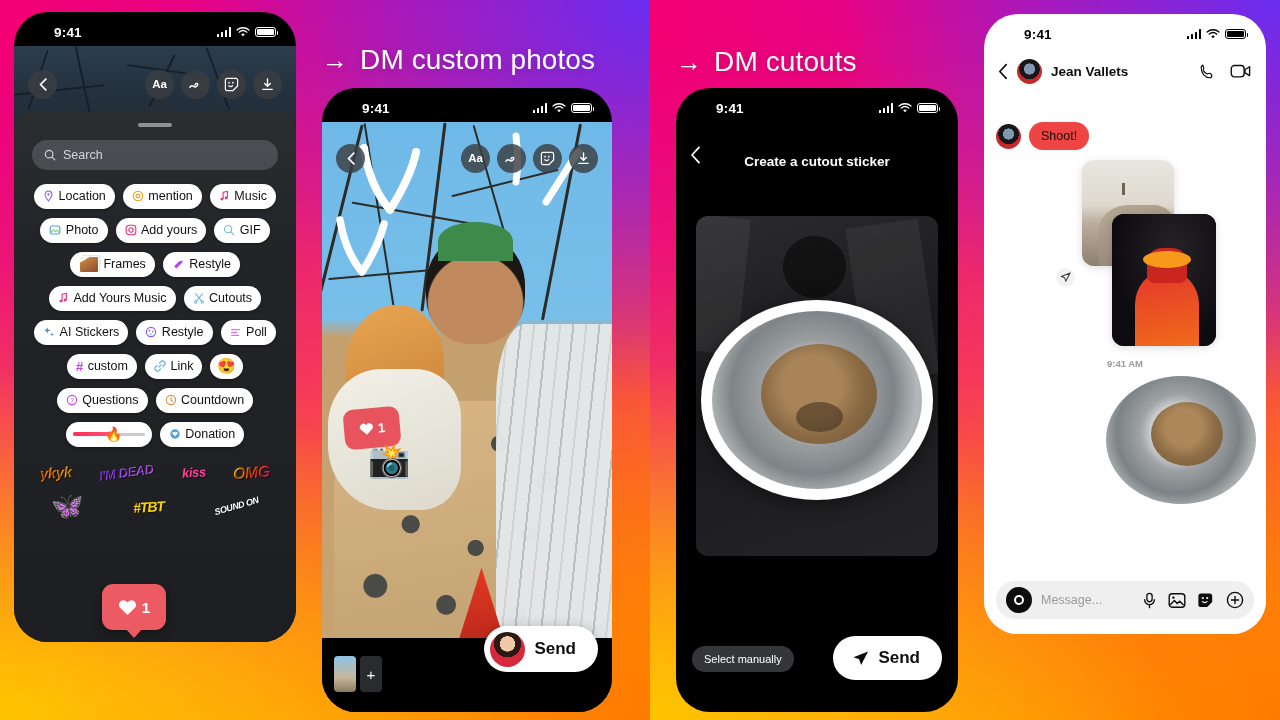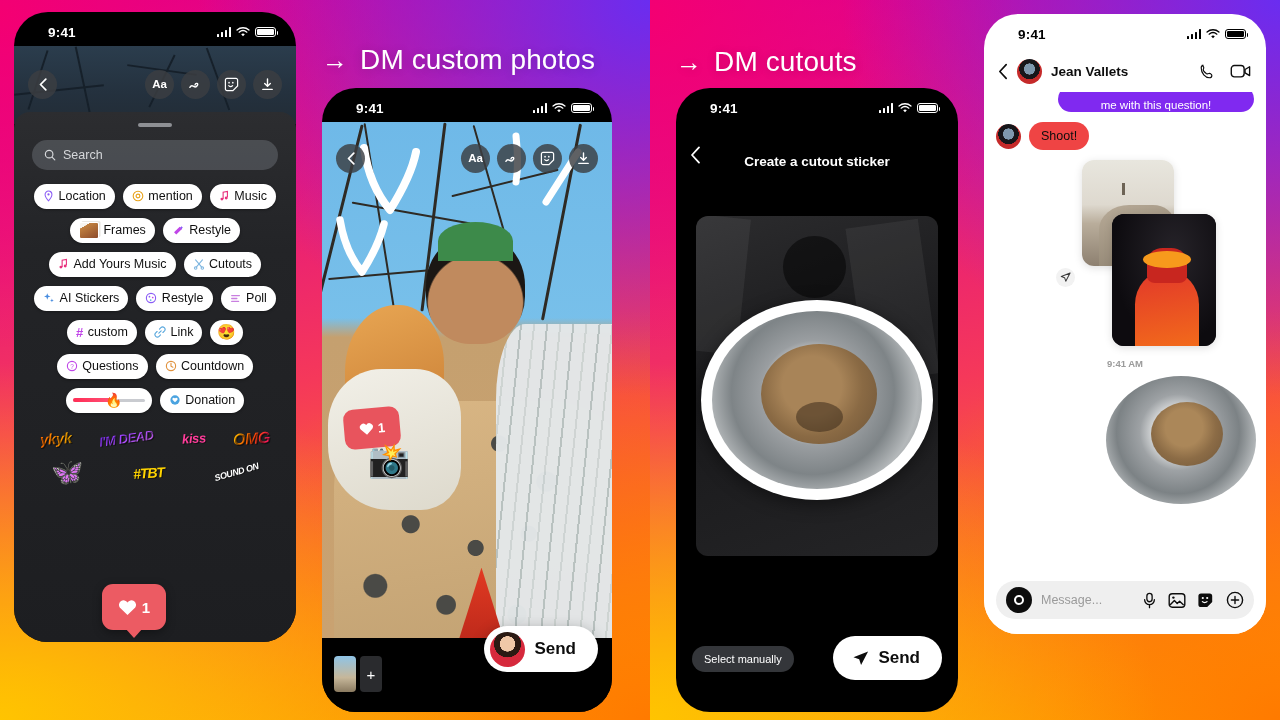--- a/index.html
+++ b/index.html
@@ -24,21 +24,21 @@
       radial-gradient(130% 95% at 100% 100%, #ff7a00 0%, rgba(255,122,0,0) 60%),
       linear-gradient(170deg, #d6009a 0%, #e7197b 28%, #f5385a 52%, #fb6b2b 76%, #ffb100 100%);
   }
 
   
   .phone { position: absolute; border-radius: 34px; overflow: hidden; }
   .phone.dark  { background: #000; }
   .phone.light { background: #fff; }
 
   .statusbar {
-    position: absolute; top: 0; left: 12px; right: 0; height: 34px;
+    position: absolute; top: 0; left: 18px; right: 0; height: 34px;
     display: flex; align-items: center; justify-content: space-between;
     padding: 6px 20px 0 22px; font-size: 13.5px; font-weight: bold;
     letter-spacing: .2px; z-index: 40;
   }
   .statusbar.on-dark  { color: #fff; }
   .statusbar.on-light { color: #000; }
   .sb-right { display: flex; align-items: center; gap: 5px; }
   .sig { display: flex; align-items: flex-end; gap: 1.5px; height: 10px; }
   .sig i { width: 2.5px; background: currentColor; border-radius: .6px; display: block; }
   .sig i:nth-child(1){height:3.5px} .sig i:nth-child(2){height:5.5px}
@@ -312,20 +312,43 @@
           <div class="chip">
             <svg width="11" height="12" viewBox="0 0 12 14">
                 <path d="M4.4 10.4V2.6l5-1v7" stroke="#e8317d" stroke-width="1.3" fill="none"></path>
                 <circle cx="3" cy="10.6" r="1.7" fill="#e8317d"></circle>
                 <circle cx="8" cy="9.4" r="1.7" fill="#e8317d"></circle>
               </svg>
             <span>Music</span>
           </div>
         </div>
 
+        <div class="chip-row">
+          <div class="chip">
+            <svg width="12" height="12" viewBox="0 0 14 14">
+                <rect x="1.4" y="2.4" width="11.2" height="9.2" rx="2" stroke="#4aa3d8" stroke-width="1.3" fill="none"></rect>
+                <path d="M2 10 5.3 6.6 7.6 9l2-1.8 2.4 2.6" stroke="#7ec48a" stroke-width="1.2" fill="none"></path>
+              </svg>
+            <span>Photo</span>
+          </div>
+          <div class="chip">
+            <svg width="12" height="12" viewBox="0 0 14 14">
+                <rect x="1.4" y="1.4" width="11.2" height="11.2" rx="3.4" stroke="#e8317d" stroke-width="1.3" fill="none"></rect>
+                <circle cx="7" cy="7" r="2.6" stroke="#e8317d" stroke-width="1.3" fill="none"></circle>
+              </svg>
+            <span>Add yours</span>
+          </div>
+          <div class="chip">
+            <svg width="12" height="12" viewBox="0 0 14 14">
+                <circle cx="6" cy="6" r="4.2" stroke="#6fb6dd" stroke-width="1.3" fill="none"></circle>
+                <path d="M9.2 9.2 12.4 12.4" stroke="#6fb6dd" stroke-width="1.3" stroke-linecap="round"></path>
+              </svg>
+            <span>GIF</span>
+          </div>
+        </div>
 
         <div class="chip-row">
           <div class="chip">
             <span style="width:20px;height:17px;border-radius:2px;background:linear-gradient(150deg,#f7f5f0 0 22%,#c0803f 23%,#8d4b2a 100%);border:1.5px solid #fff;box-shadow:2px -1.5px 0 -.5px #e8e6e0;display:block"></span>
             <span>Frames</span>
           </div>
           <div class="chip">
             <svg width="13" height="12" viewBox="0 0 14 14">
                 <path d="M1.8 9.6 8.4 3.2l2.6 2.6-6.6 6.4z" fill="#c046e8"></path>
                 <path d="M10.4 2.2l.7 1.5 1.5.7-1.5.7-.7 1.5-.7-1.5-1.5-.7 1.5-.7z" fill="#8a5cf5"></path>
@@ -663,21 +686,20 @@
           <path d="M4.2 2.6c1 0 1.4.4 1.9 1.5.5 1.2.7 1.6.1 2.3-.5.6-.8.9.1 2.4a9.4 9.4 0 0 0 2.9 2.9c1.5.9 1.8.6 2.4.1.7-.6 1.1-.4 2.3.1 1.1.5 1.5.9 1.5 1.9 0 1.2-1.1 2.6-2.8 2.6C8.2 16.4 3.6 11.8 3.6 5.4c0-1.7 1.4-2.8 2.6-2.8z" transform="translate(1 1) scale(0.95)" stroke="#0d0d0d" stroke-width="1.3" fill="none"></path>
           </svg>
         <svg width="22" height="18" viewBox="0 0 24 18">
           <rect x="1.4" y="3" width="14" height="12.4" rx="3.4" stroke="#0d0d0d" stroke-width="1.5" fill="none"></rect>
           <path d="M16.4 7.4 21.4 4.4v9.6l-5-3z" stroke="#0d0d0d" stroke-width="1.5" fill="none" stroke-linejoin="round"></path>
           </svg>
       </span>
     </div>
 
     <div class="p4-thread">
-      <div class="bubble-purple">me with this question!</div>
 
       <div class="row-in">
         <span class="p4-av"></span>
         <span class="bubble-grey">Shoot!</span>
       </div>
 
       <div class="photo-card" id="pc1">
         <span class="rock"></span>
         <span class="fig"></span>
       </div>

